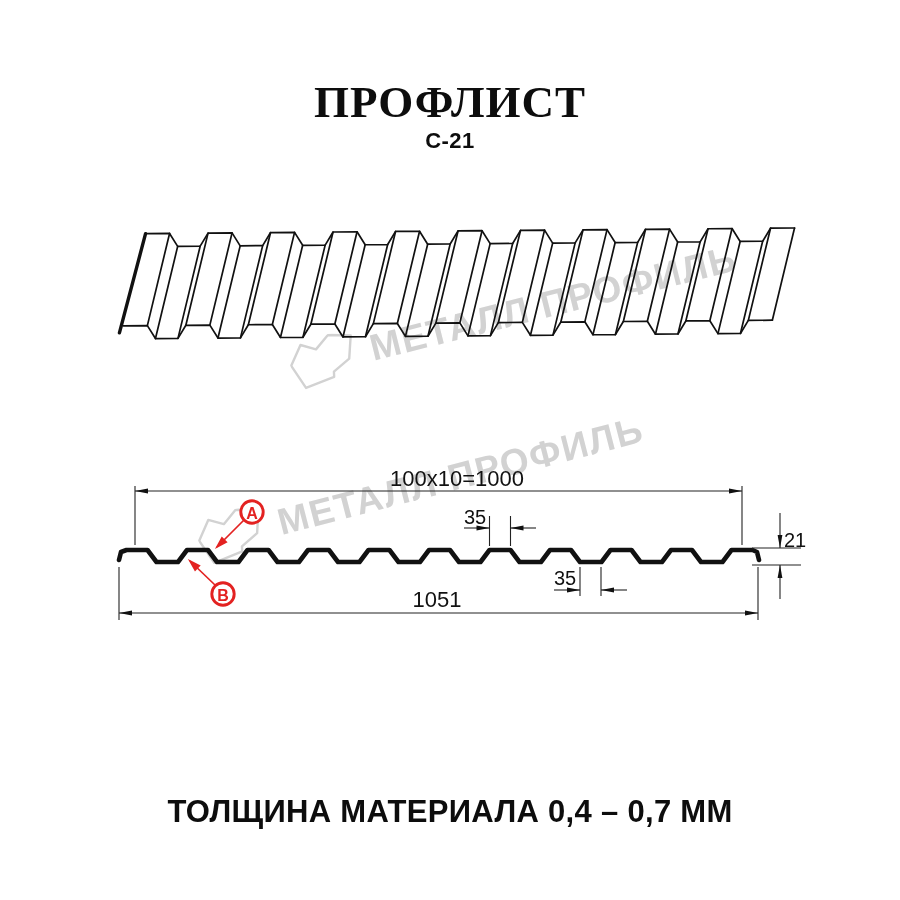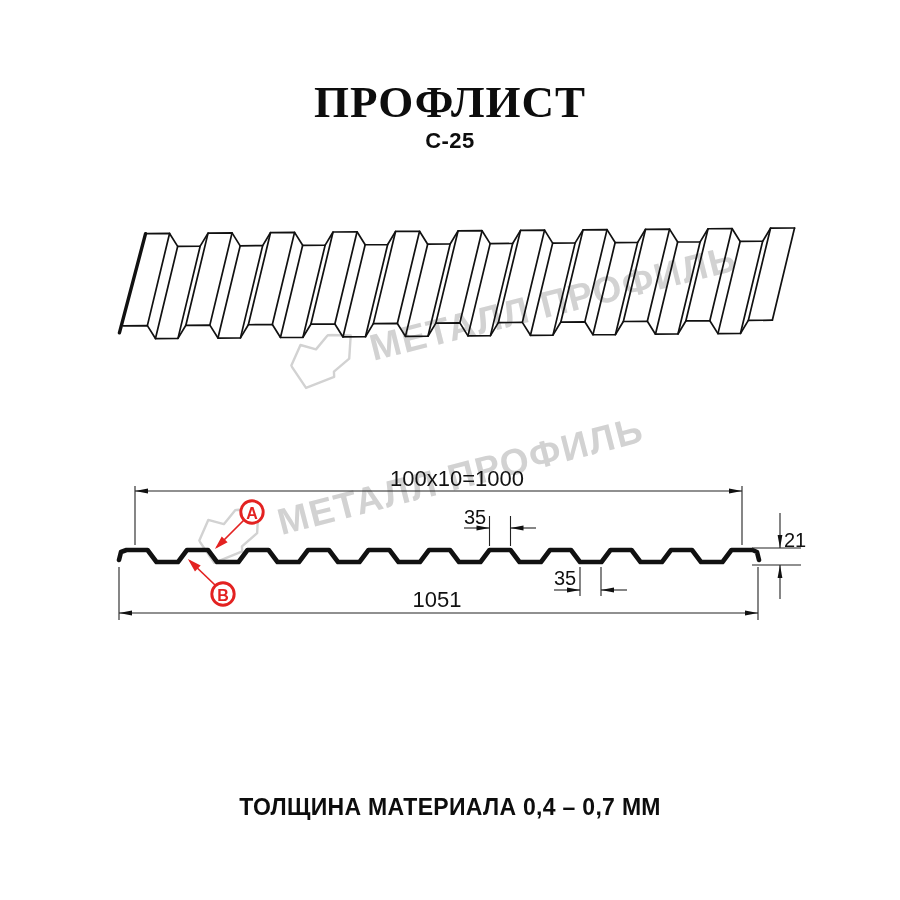--- a/index.html
+++ b/index.html
@@ -3,36 +3,36 @@
 <meta charset="utf-8">
 <style>
   html,body{margin:0;padding:0;background:#fff;}
   .page{position:relative;width:900px;height:900px;background:#fff;overflow:hidden;
         font-family:"Liberation Sans",sans-serif;color:#111;}
   .title{position:absolute;left:0;top:76px;width:900px;text-align:center;
          font-size:45px;font-weight:800;letter-spacing:1px;color:#0d0d0d;font-family:Liberation Serif, serif;}
   .subtitle{position:absolute;left:0;top:128px;width:900px;text-align:center;
          font-size:22px;font-weight:600;letter-spacing:.5px;color:#0d0d0d;}
   .footer{position:absolute;left:0;top:794px;width:900px;text-align:center;
-         font-size:23px;font-weight:600;letter-spacing:.3px;color:#0d0d0d;}
+         font-size:31px;font-weight:600;letter-spacing:.3px;color:#0d0d0d;}
   .watermark{position:absolute;display:flex;align-items:center;gap:14px;
          transform-origin:0 50%;z-index:1;color:#d2d2d2;white-space:nowrap;}
   .watermark .wm-text{font-size:37px;font-weight:700;letter-spacing:1.5px;}
   .wm1{left:291px;top:344px;transform:rotate(-14deg);}
   .wm2{left:199px;top:519px;transform:rotate(-14.5deg);}
   #drawing{position:absolute;left:0;top:0;z-index:2;}
   svg text{font-family:"Liberation Sans",sans-serif;}
 </style>
 </head>
 <body>
 
 <div class="page">
 
   <div class="title">ПРОФЛИСТ</div>
-  <div class="subtitle">С-25</div>
+  <div class="subtitle">С-21</div>
 
   <div class="watermark wm1">
     <svg width="68" height="50" viewBox="0 0 68 50">
       <polygon points="1,22 15,4 29,12 44,1 66,7 59,29 41,38 40,43 10,47" fill="none" stroke="#d2d2d2" stroke-width="2.4" stroke-linejoin="round"></polygon>
     </svg>
     <span class="wm-text">МЕТАЛЛ ПРОФИЛЬ</span>
   </div>
   <div class="watermark wm2">
     <svg width="68" height="50" viewBox="0 0 68 50">
       <polygon points="1,22 15,4 29,12 44,1 66,7 59,29 41,38 40,43 10,47" fill="none" stroke="#d2d2d2" stroke-width="2.4" stroke-linejoin="round"></polygon>

